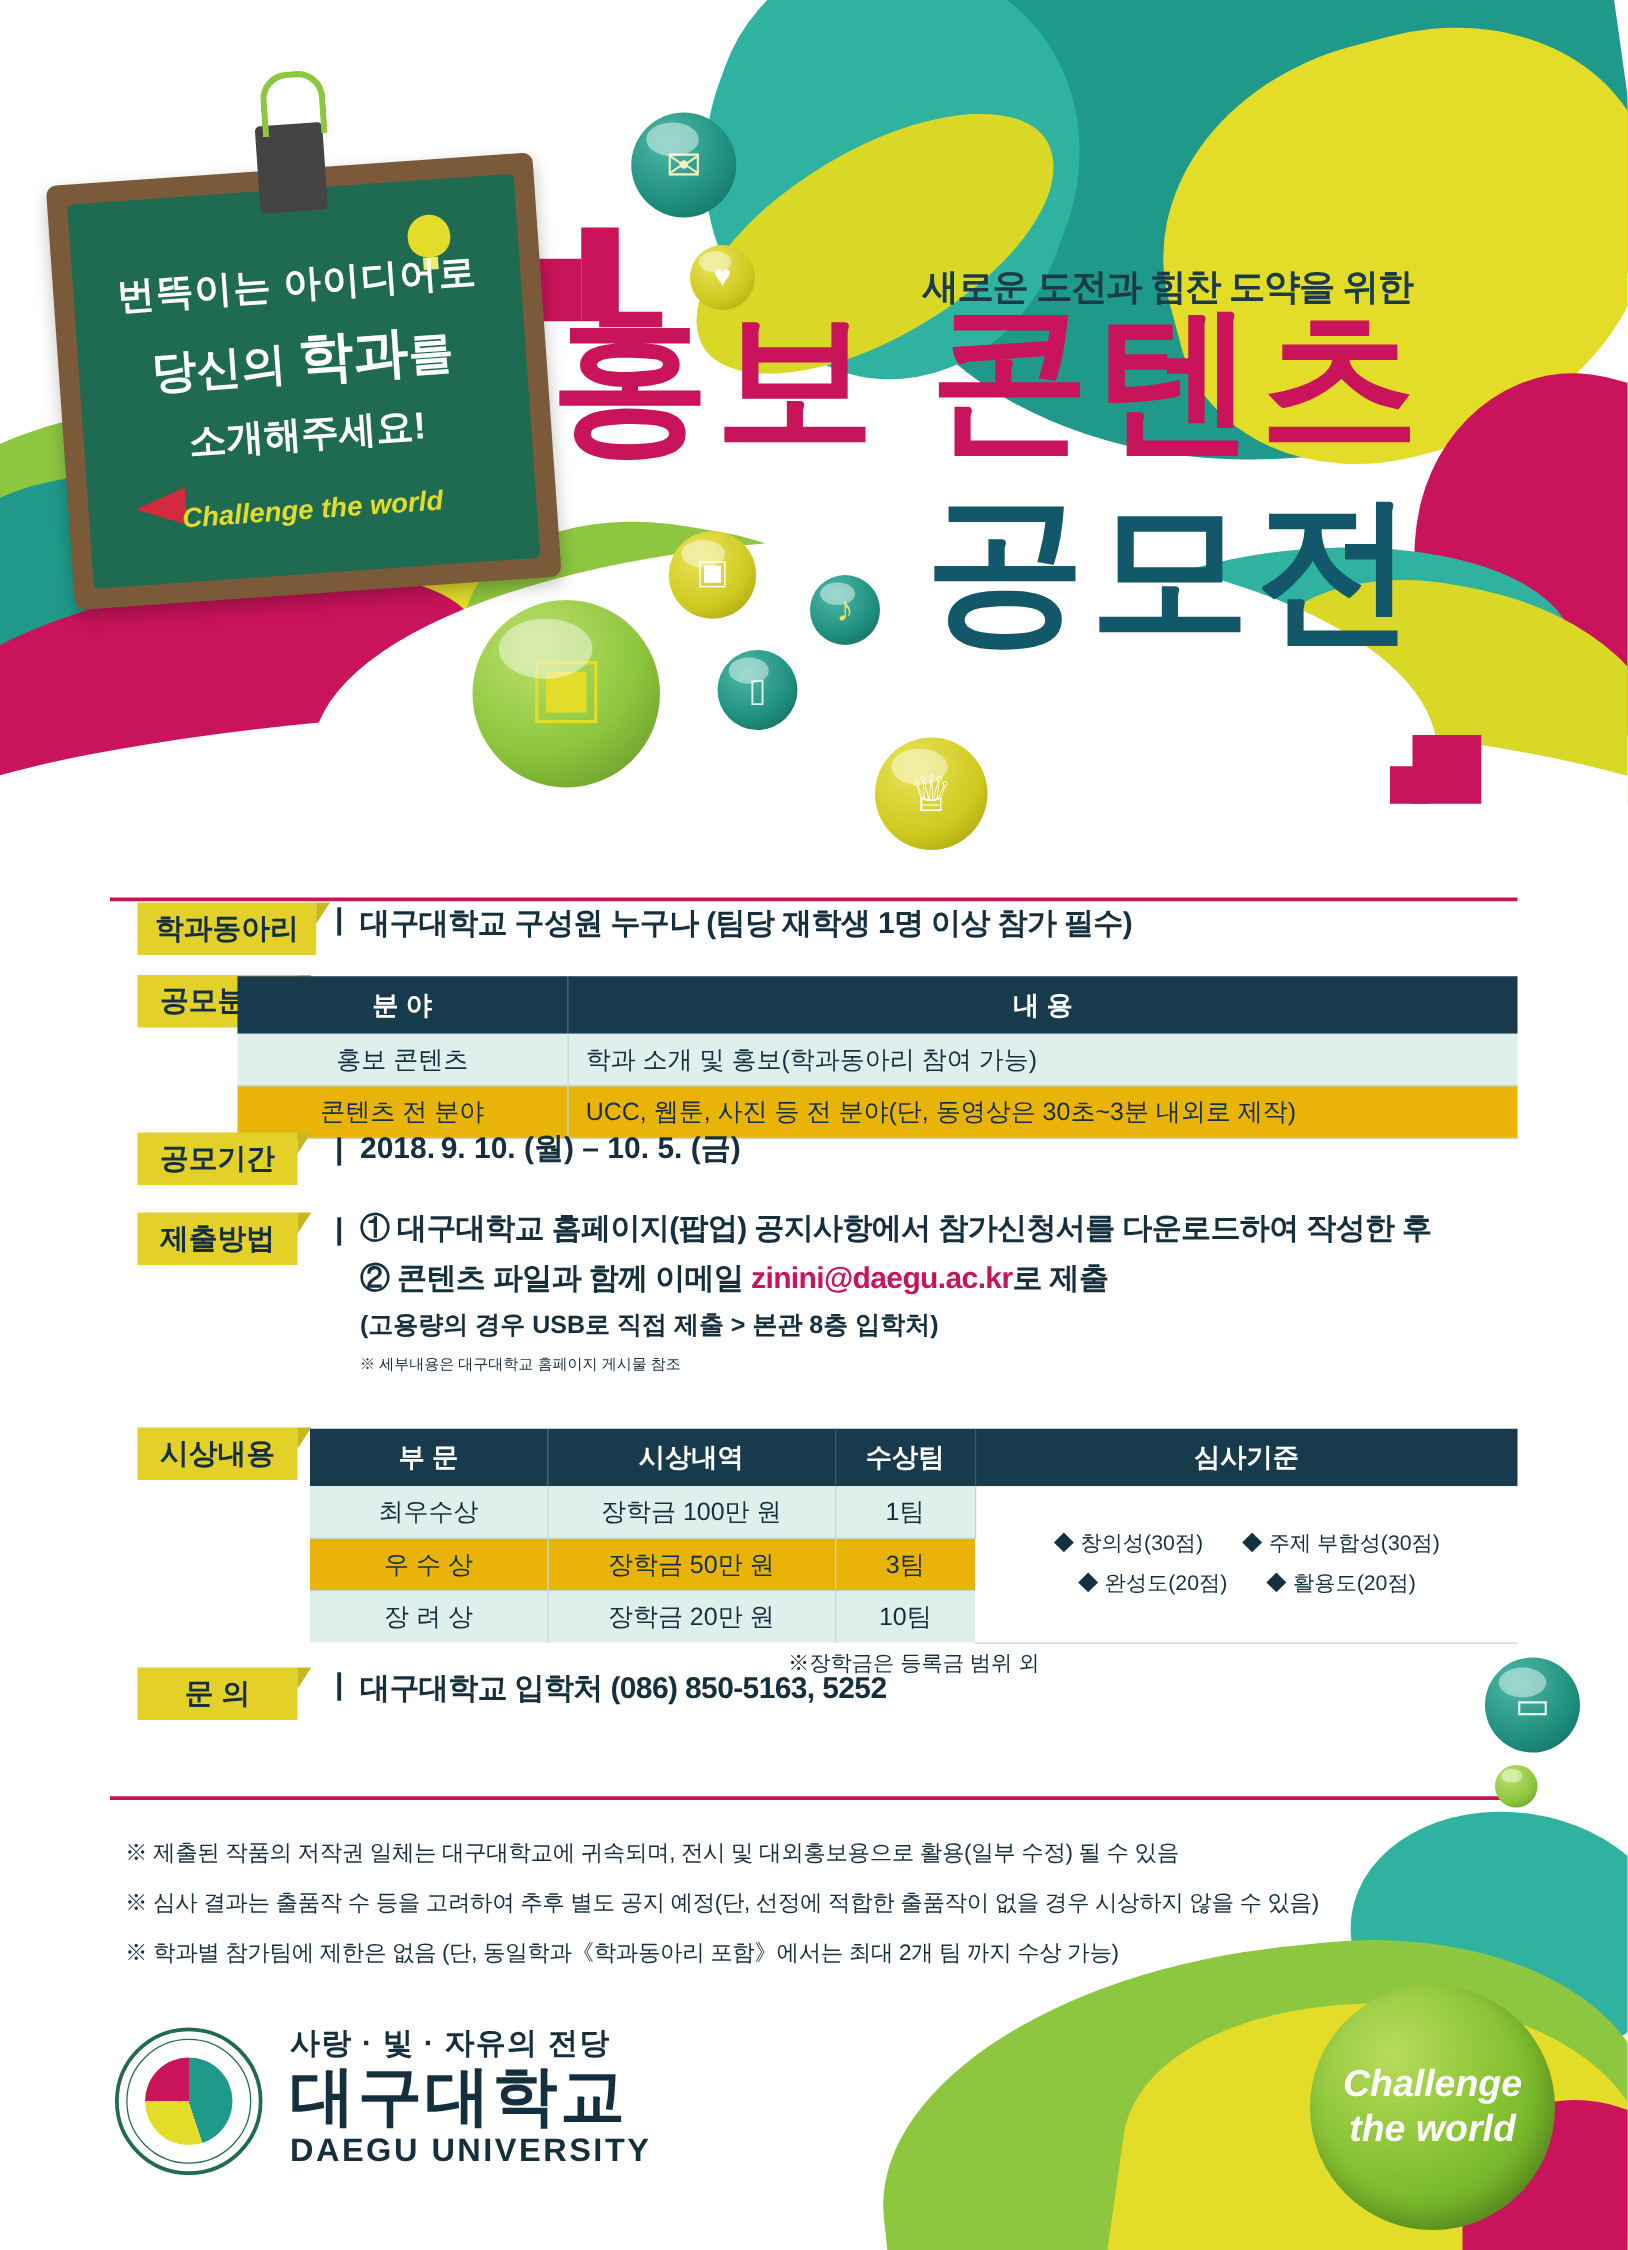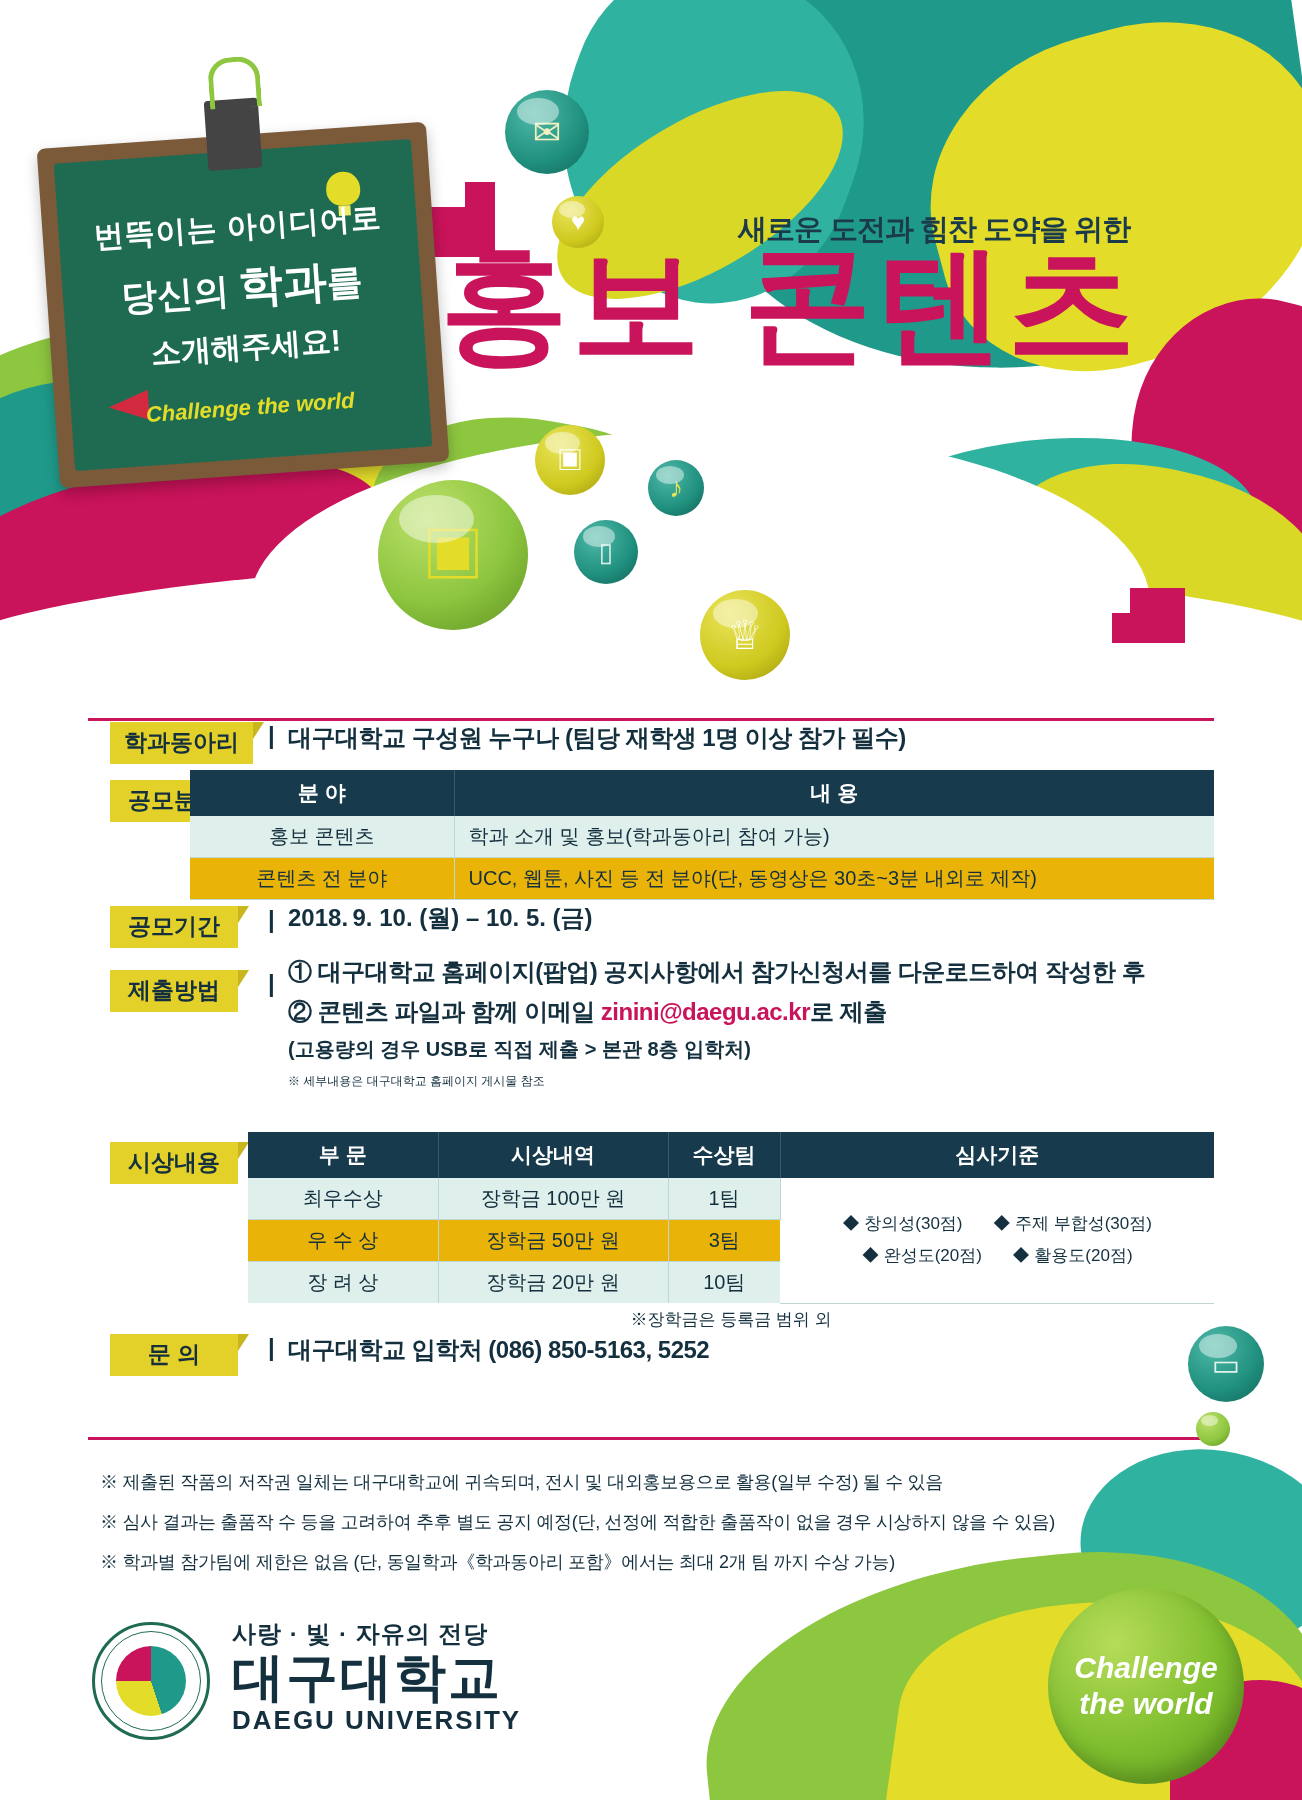--- a/index.html
+++ b/index.html
@@ -194,21 +194,21 @@
   }
 
   .lbl-col { position:absolute; left:110px; width:160px; text-align:left; }
   .val-col { position:absolute; left:288px; right:88px; }
   .bar { color:#14303f; font-weight:bold; position:absolute; left:268px; font-size:24px; }
 
   .txt { font-size:24px; font-weight:bold; color:#14303f; letter-spacing:-.5px; }
   .txt-sm { font-size:20px; font-weight:bold; color:#14303f; }
   .note { font-size:12px; color:#14303f; }
 
-  table.t { border-collapse:collapse; width:100%; }
+  table.t { border-collapse:collapse; width:100%;margin-top:11px; }
   table.t th {
     background:#173a4d; color:#fff; font-size:21px; font-weight:bold; padding:9px 4px;
     border-right:1px solid #3b5b6d;
   }
   table.t th:last-child { border-right:none; }
   table.t td {
     font-size:20px; color:#14303f; text-align:center; padding:7px 6px;
     border-right:1px solid #bfd6d2; border-bottom:1px solid #bfd6d2;
   }
   table.t td:last-child { border-right:none; }
@@ -340,20 +340,21 @@
       </div>
       <div class="megaphone">
           <i></i>
         </div>
       <div class="board-tag">Challenge the world</div>
     </div>
   </div>
 
   <div class="kicker">새로운 도전과 힘찬 도약을 위한</div>
   <div class="title1">홍보 콘텐츠</div>
+  <div class="title2">공모전</div>
 </div>
 
 <div class="rule" style="top:718px;"></div>
 <div class="rule" style="top:1437px;"></div>
 
 <div class="content">
 
   <div class="row" style="height:62px;">
     <div class="lbl-col" style="top:22px;">
       <span class="tag">학과동아리</span>
@@ -399,21 +400,21 @@
       <span class="period">2018.</span>
       <span class="period num">9. 10. (월) – 10. 5. (금)</span>
     </div>
   </div>
 
   <div class="row" style="height:160px;">
     <div class="lbl-col" style="top:14px;">
       <span class="tag">제출방법</span>
     </div>
     <div class="bar" style="top:14px;">|</div>
-    <div class="val-col" style="top:0;">
+    <div class="val-col" style="top:10px;">
       <div class="txt" style="margin-bottom:8px;">① 대구대학교 홈페이지(팝업) 공지사항에서 참가신청서를 다운로드하여 작성한 후</div>
       <div class="txt" style="margin-bottom:8px;">
         <span>② 콘텐츠 파일과 함께 이메일 </span><span class="mail">zinini@daegu.ac.kr</span><span>로 제출</span>
       </div>
       <div class="txt-sm" style="margin-bottom:10px;">(고용량의 경우 USB로 직접 제출 &gt; 본관 8층 입학처)</div>
       <div class="note">※ 세부내용은 대구대학교 홈페이지 게시물 참조</div>
     </div>
   </div>
 
   <div class="row" style="height:200px;">

